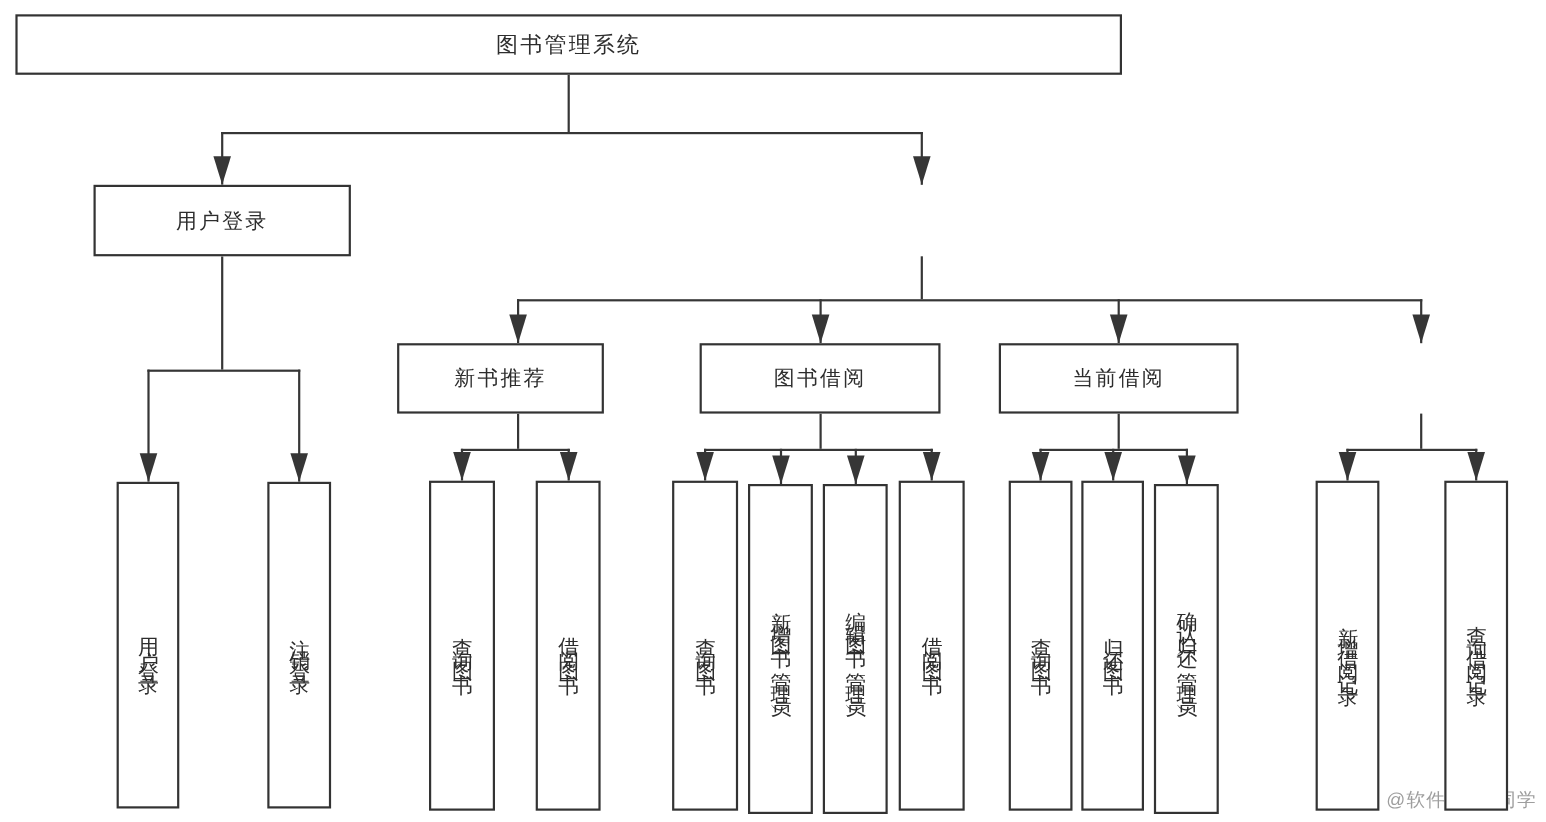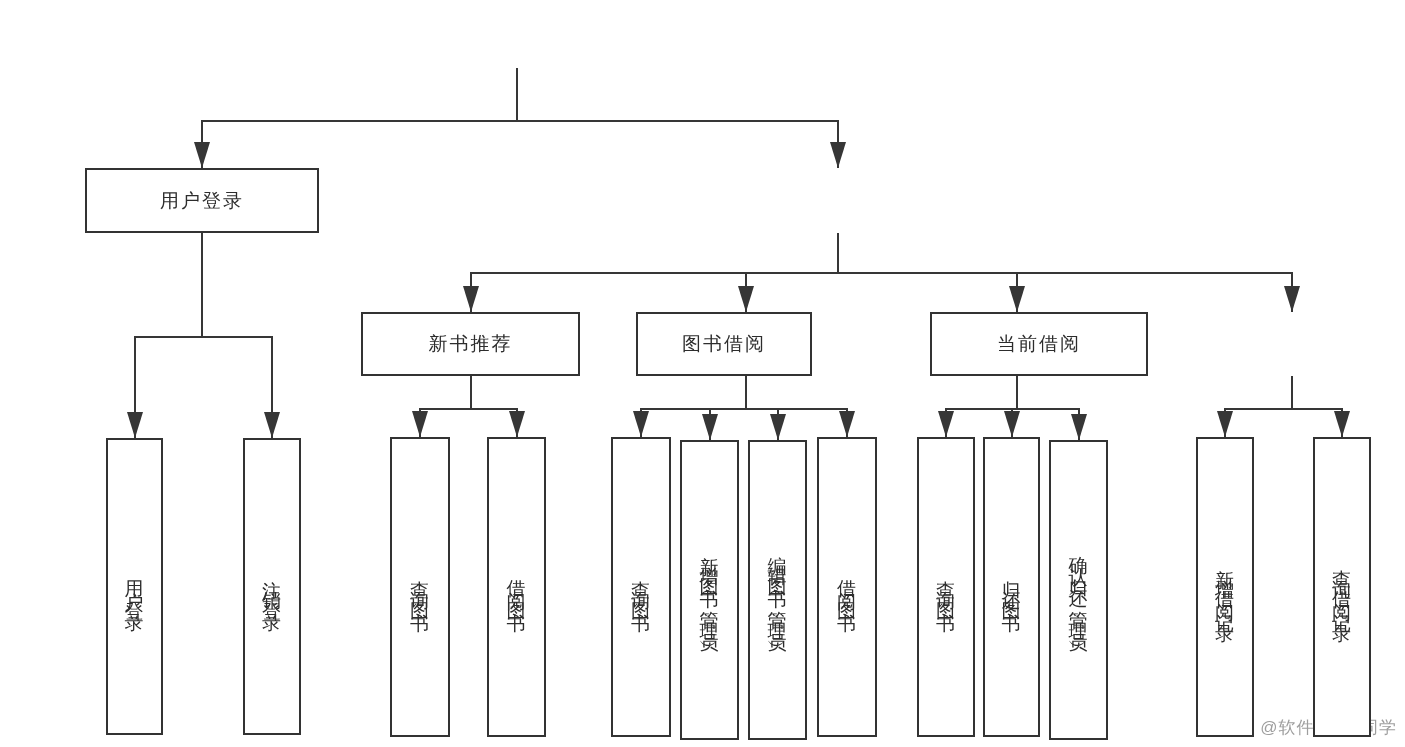--- a/index.html
+++ b/index.html
@@ -116,30 +116,33 @@
     <div class="line-v" style="left: 1010.5px; top: 408px; height: 29px;"></div>
     <div class="arrow" style="left: 1003.5px; top: 411px;"></div>
     <div class="line-v" style="left: 1077.5px; top: 408px; height: 32px;"></div>
     <div class="arrow" style="left: 1070.5px; top: 414px;"></div>
     <div class="line-v" style="left: 1291px; top: 376px; height: 32px;"></div>
     <div class="line-h" style="left: 1224px; top: 408px; width: 119px;"></div>
     <div class="line-v" style="left: 1224px; top: 408px; height: 29px;"></div>
     <div class="arrow" style="left: 1217px; top: 411px;"></div>
     <div class="line-v" style="left: 1341px; top: 408px; height: 29px;"></div>
     <div class="arrow" style="left: 1334px; top: 411px;"></div>
+    <div class="node horiz root" style="left: 14px; top: 13px; width: 1006px; height: 55px;">
+      <span class="lbl">图书管理系统</span>
+    </div>
     <div class="node horiz" style="left: 85px; top: 168px; width: 234px; height: 65px;">
       <span class="lbl">用户登录</span>
     </div>
-    <div class="node horiz" style="left: 361px; top: 312px; width: 219px; height: 64px;">
+    <div class="node horiz" style="left: 361px; top: 312px; width: 188px; height: 64px;">
       <span class="lbl">新书推荐</span>
     </div>
-    <div class="node horiz" style="left: 636px; top: 312px; width: 176px; height: 64px;">
+    <div class="node horiz" style="left: 636px; top: 312px; width: 219px; height: 64px;">
       <span class="lbl">图书借阅</span>
     </div>
-    <div class="node horiz" style="left: 930px; top: 312px; width: 218px; height: 64px;">
+    <div class="node horiz" style="left: 908px; top: 312px; width: 218px; height: 64px;">
       <span class="lbl">当前借阅</span>
     </div>
     <div class="node vert" style="left: 106px; top: 438px; width: 57px; height: 297px;">
       <span class="lbl">用户登录</span>
     </div>
     <div class="node vert" style="left: 243px; top: 438px; width: 58px; height: 297px;">
       <span class="lbl">注销登录</span>
     </div>
     <div class="node vert" style="left: 390px; top: 437px; width: 60px; height: 300px;">
       <span class="lbl">查询图书</span>

